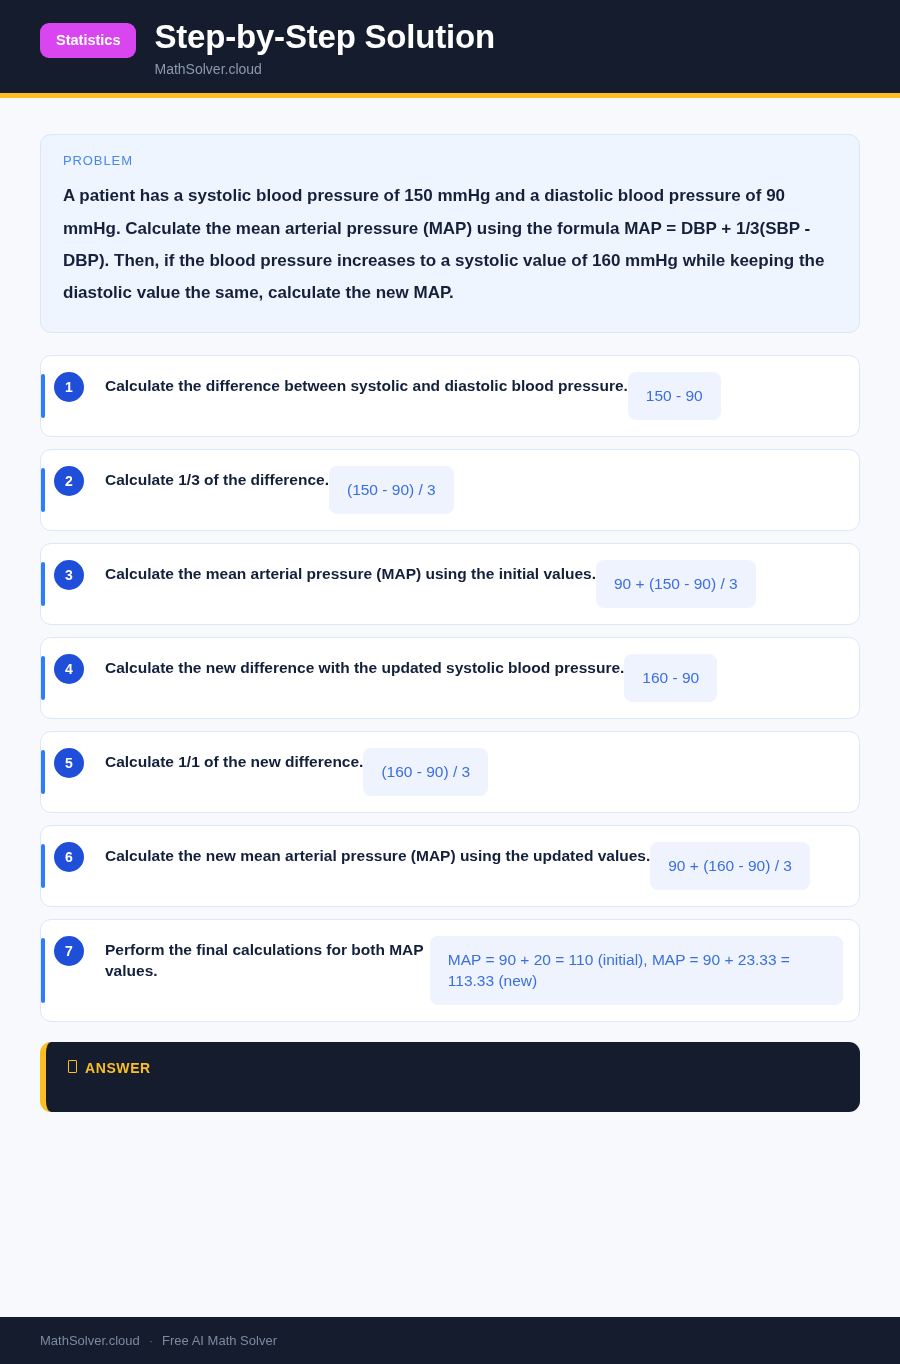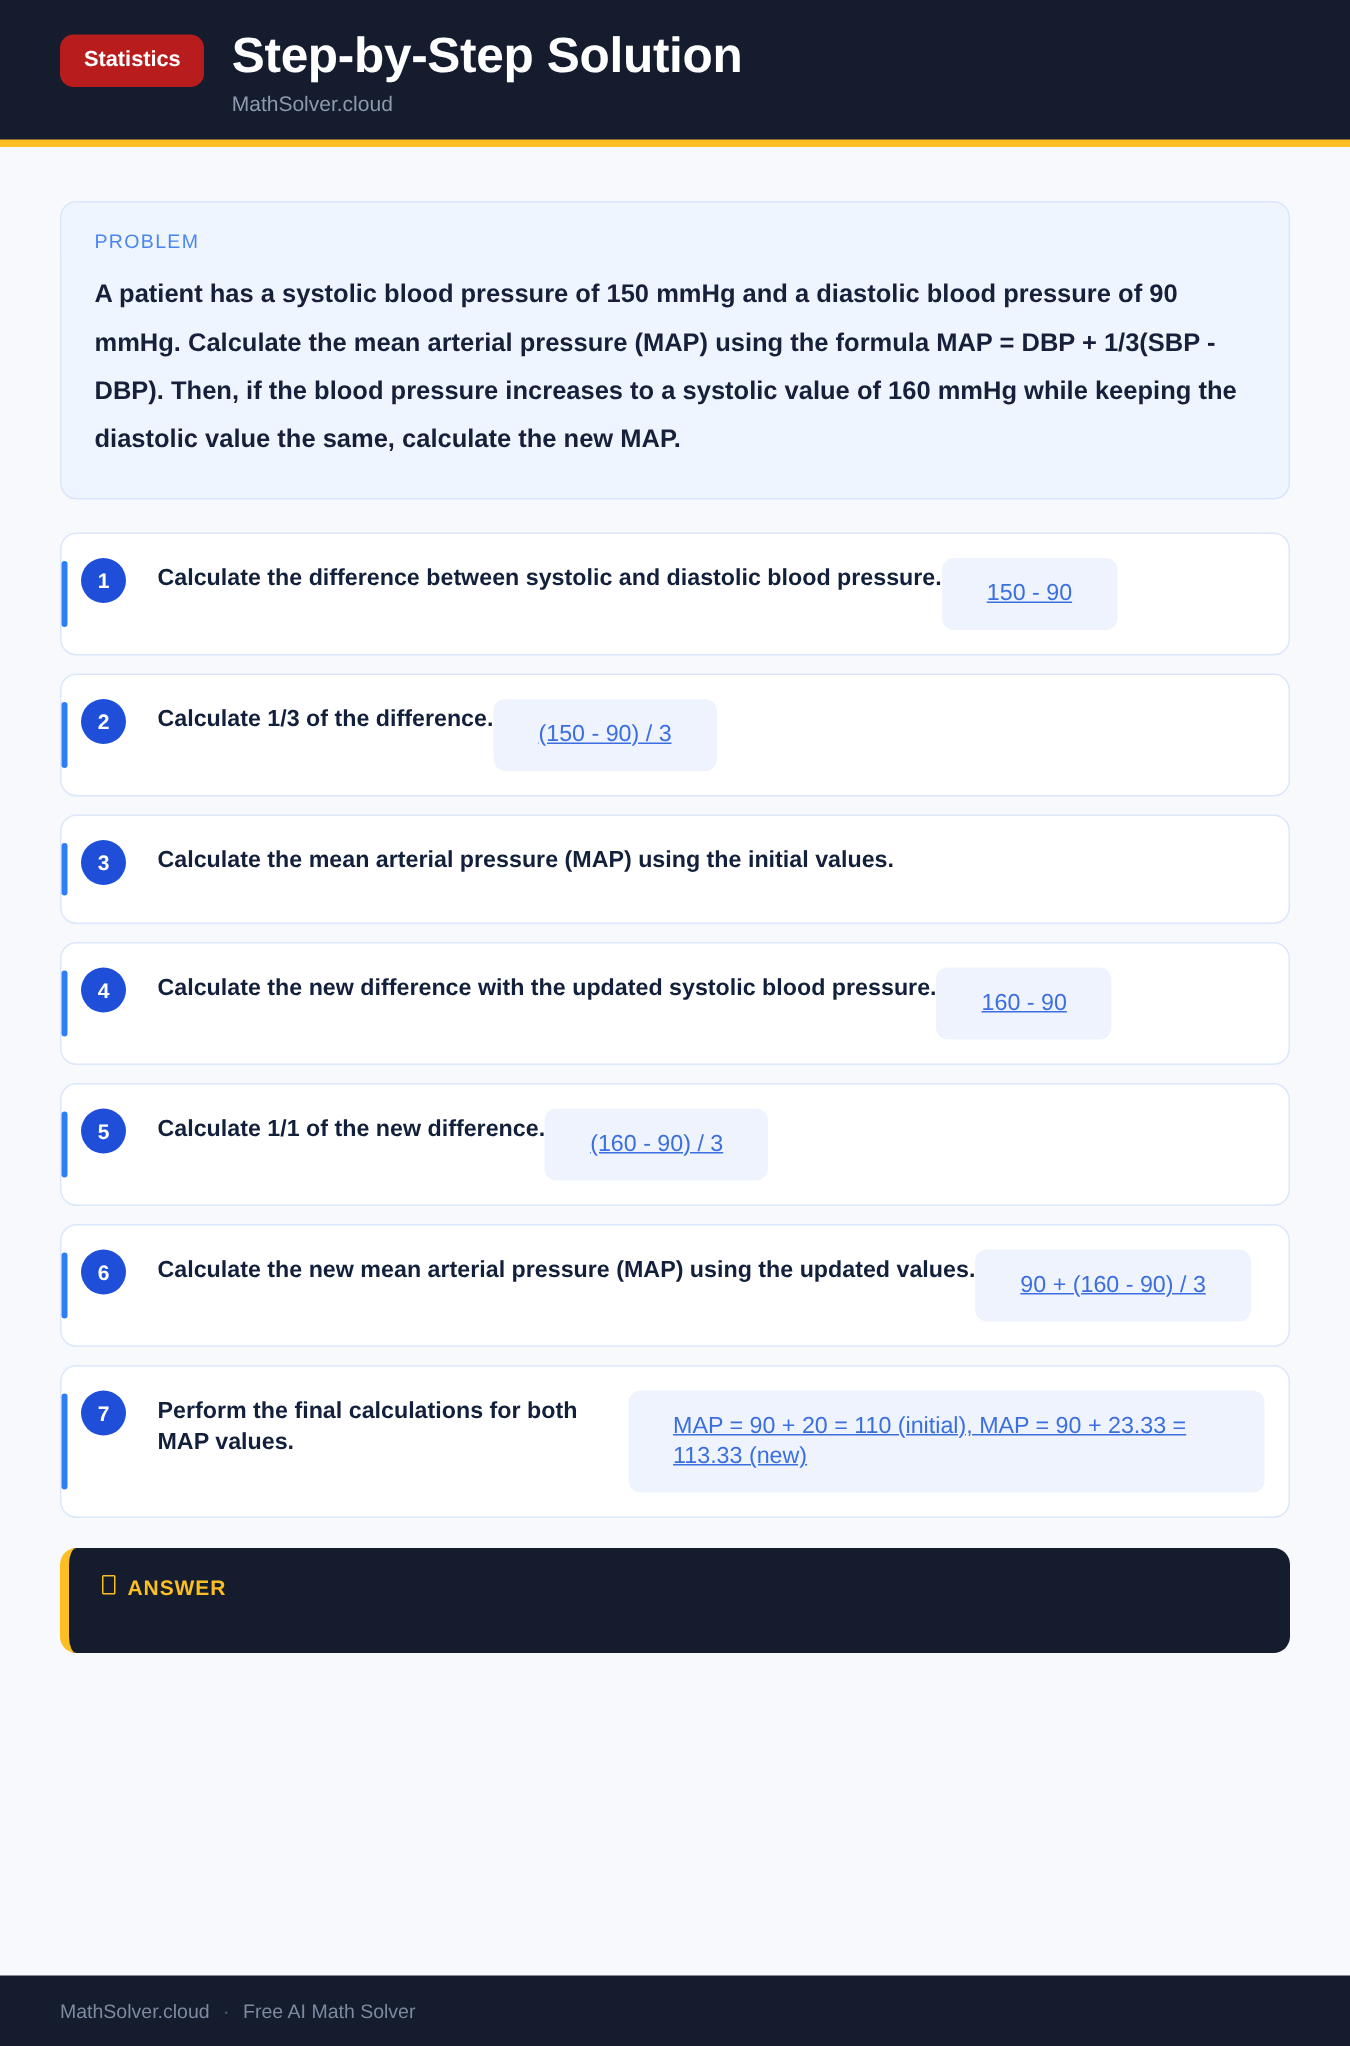--- a/index.html
+++ b/index.html
@@ -23,21 +23,21 @@
     background: #141c2e;
     padding: 14px 40px 16px 40px;
     display: flex;
     align-items: flex-start;
     gap: 18px;
     border-bottom: 5px solid #fbbf24;
     flex: none;
   }
 
   .category-badge {
-    background: #b91c1c;
+    background: #d946ef;
     color: #ffffff;
     font-size: 14.5px;
     font-weight: bold;
     padding: 10px 16px;
     border-radius: 9px;
     white-space: nowrap;
     margin-top: 9px;
     line-height: 1;
   }
 
@@ -144,25 +144,24 @@
     font-weight: bold;
     color: #13203b;
     line-height: 1.35;
     margin-bottom: 14px;
     padding-top: 4px;
   }
 
   .step-expression {
     background: #eef3fe;
     border-radius: 8px;
-    padding: 14px 30px;
+    padding: 14px 18px;
     font-size: 15.5px;
     color: #3b6fe0;
     line-height: 1.3;
-    text-decoration: underline;
   }
 
   
   .answer-card {
     margin-top: 20px;
     background: #141c2e;
     border-radius: 11px;
     border-left: 6px solid #fbbf24;
     padding: 18px 24px 22px 22px;
     margin-bottom: 24px;
@@ -236,20 +235,21 @@
         <div class="step-title">Calculate 1/3 of the difference.</div>
         <div class="step-expression">(150 - 90) / 3</div>
       </div>
     </article>
 
     <article class="step-card">
       <div class="step-accent"></div>
       <div class="step-number">3</div>
       <div class="step-body">
         <div class="step-title">Calculate the mean arterial pressure (MAP) using the initial values.</div>
+        <div class="step-expression">90 + (150 - 90) / 3</div>
       </div>
     </article>
 
     <article class="step-card">
       <div class="step-accent"></div>
       <div class="step-number">4</div>
       <div class="step-body">
         <div class="step-title">Calculate the new difference with the updated systolic blood pressure.</div>
         <div class="step-expression">160 - 90</div>
       </div>

